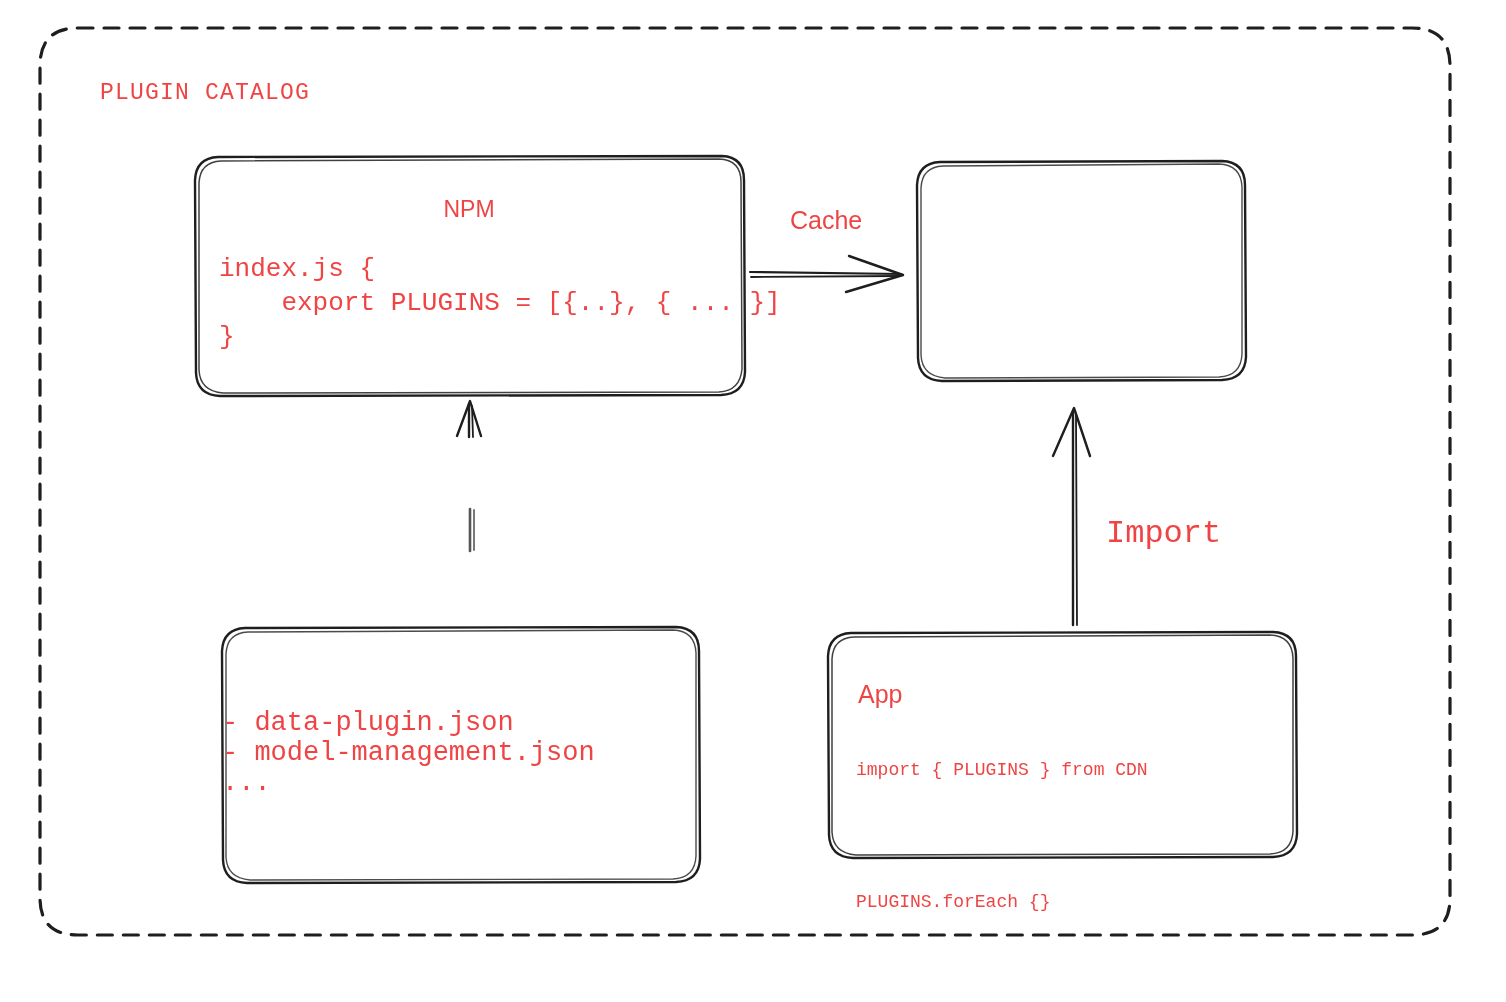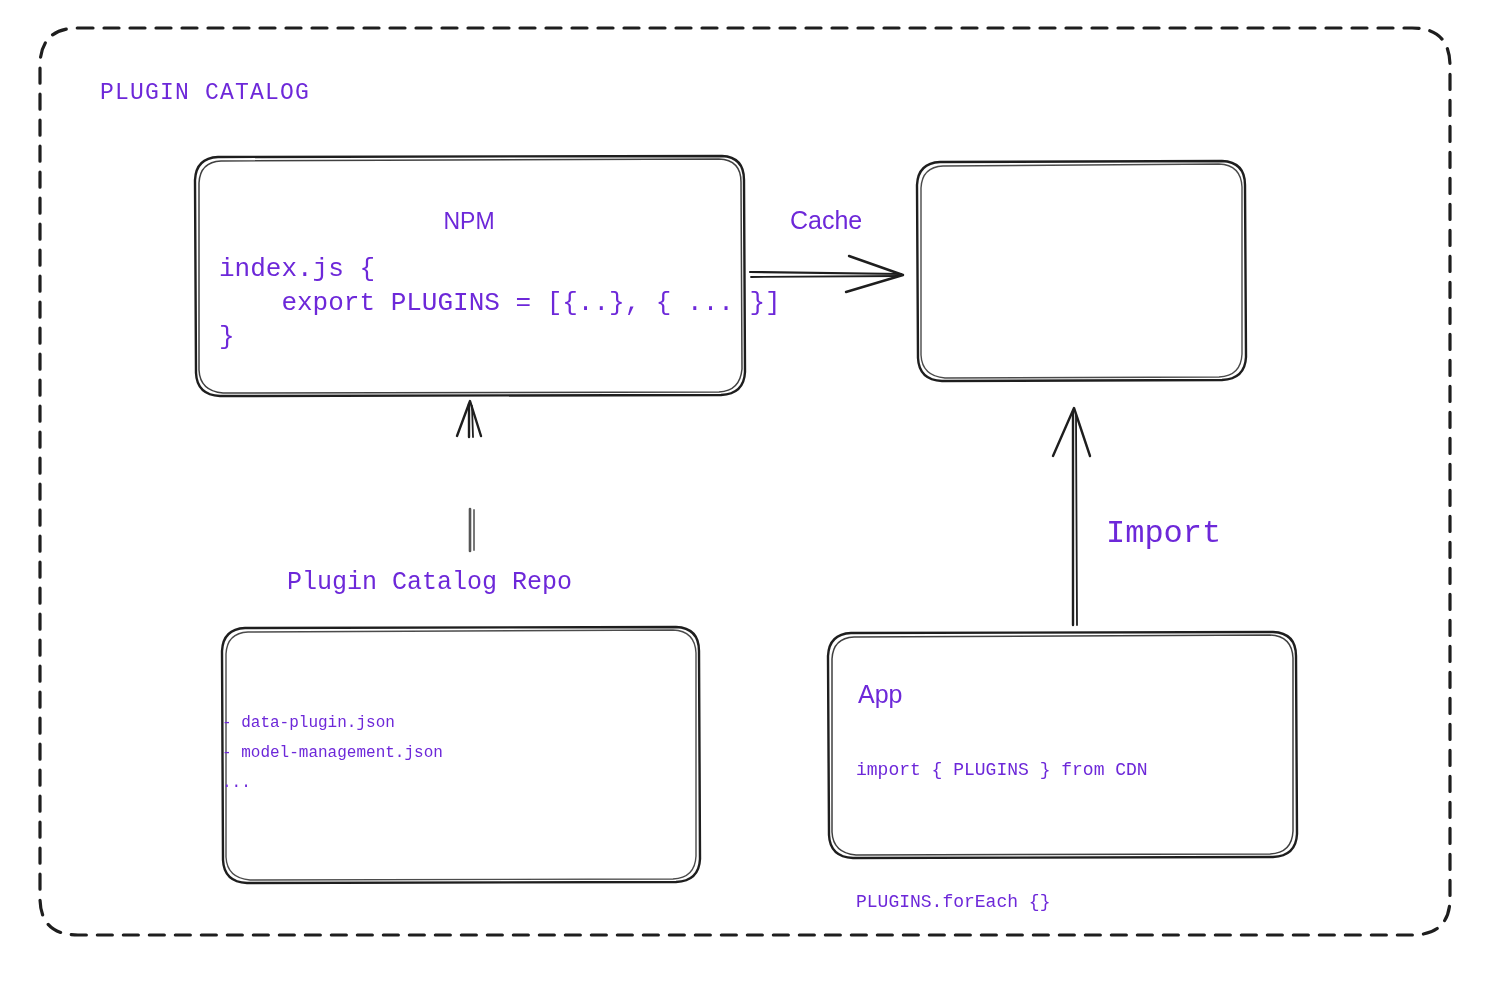--- a/index.html
+++ b/index.html
@@ -4,42 +4,42 @@
 <style>
   html,body{margin:0;padding:0;background:#ffffff;}
   body{
     width:1506px;height:1002px;position:relative;overflow:hidden;
     font-family:"Liberation Mono","DejaVu Sans Mono",monospace;
     color:#1e1e1e;
   }
   #canvas{position:absolute;inset:0;width:1506px;height:1002px;}
   #svg-layer{position:absolute;left:0;top:0;width:1506px;height:1002px;}
 
-  .txt{position:absolute;white-space:pre;color:#6d28d9;}
+  .txt{position:absolute;white-space:pre;color:#ef4444;}
   .mono{font-family:"Liberation Mono","DejaVu Sans Mono",monospace;}
   .sans{font-family:"Liberation Sans","DejaVu Sans",sans-serif;}
 
   
   #container-title{left:100px;top:80px;font-size:23px;letter-spacing:1.2px;}
 
   
-  #npm-title{left:195px;top:196px;width:548px;text-align:center;font-size:23px;margin-top:12px;}
+  #npm-title{left:195px;top:196px;width:548px;text-align:center;font-size:23px;}
   #npm-code{left:219px;top:252px;font-size:26px;line-height:34px;}
 
   
   #cdn-title{left:915px;top:263px;width:330px;text-align:center;font-size:25px;}
 
   
   #cache-label{left:790px;top:198px;font-size:25px;margin-top:8px;}
   #import-label{left:1106px;top:515px;font-size:32px;}
   #webpack-label{left:372px;top:449px;font-size:25px;line-height:34px;text-align:center;width:196px;}
 
   
   #repo-heading{left:287px;top:568px;font-size:25px;}
-  #repo-list{left:222px;top:708px;font-size:16px;line-height:30px;}
+  #repo-list{left:222px;top:708px;font-size:27px;line-height:30px;}
 
   
   #app-title{left:858px;top:680px;font-size:25px;}
   #app-code{left:856px;top:737px;font-size:18px;line-height:66px;}
 </style>
 </head>
 <body>
 
 <div id="canvas">
 
@@ -107,21 +107,20 @@
   <div class="txt mono" id="npm-code">index.js {
     export PLUGINS = [{..}, { ... }]
 }</div>
 
 
   <div class="txt sans" id="cache-label">Cache</div>
 
 
   <div class="txt mono" id="import-label">Import</div>
 
-  <div class="txt mono" id="repo-heading">Plugin Catalog Repo</div>
 
   <div class="txt mono" id="repo-list">- data-plugin.json
 - model-management.json
 ...</div>
 
   <div class="txt sans" id="app-title">App</div>
 
   <div class="txt mono" id="app-code">import { PLUGINS } from CDN
 
 PLUGINS.forEach {}</div>

